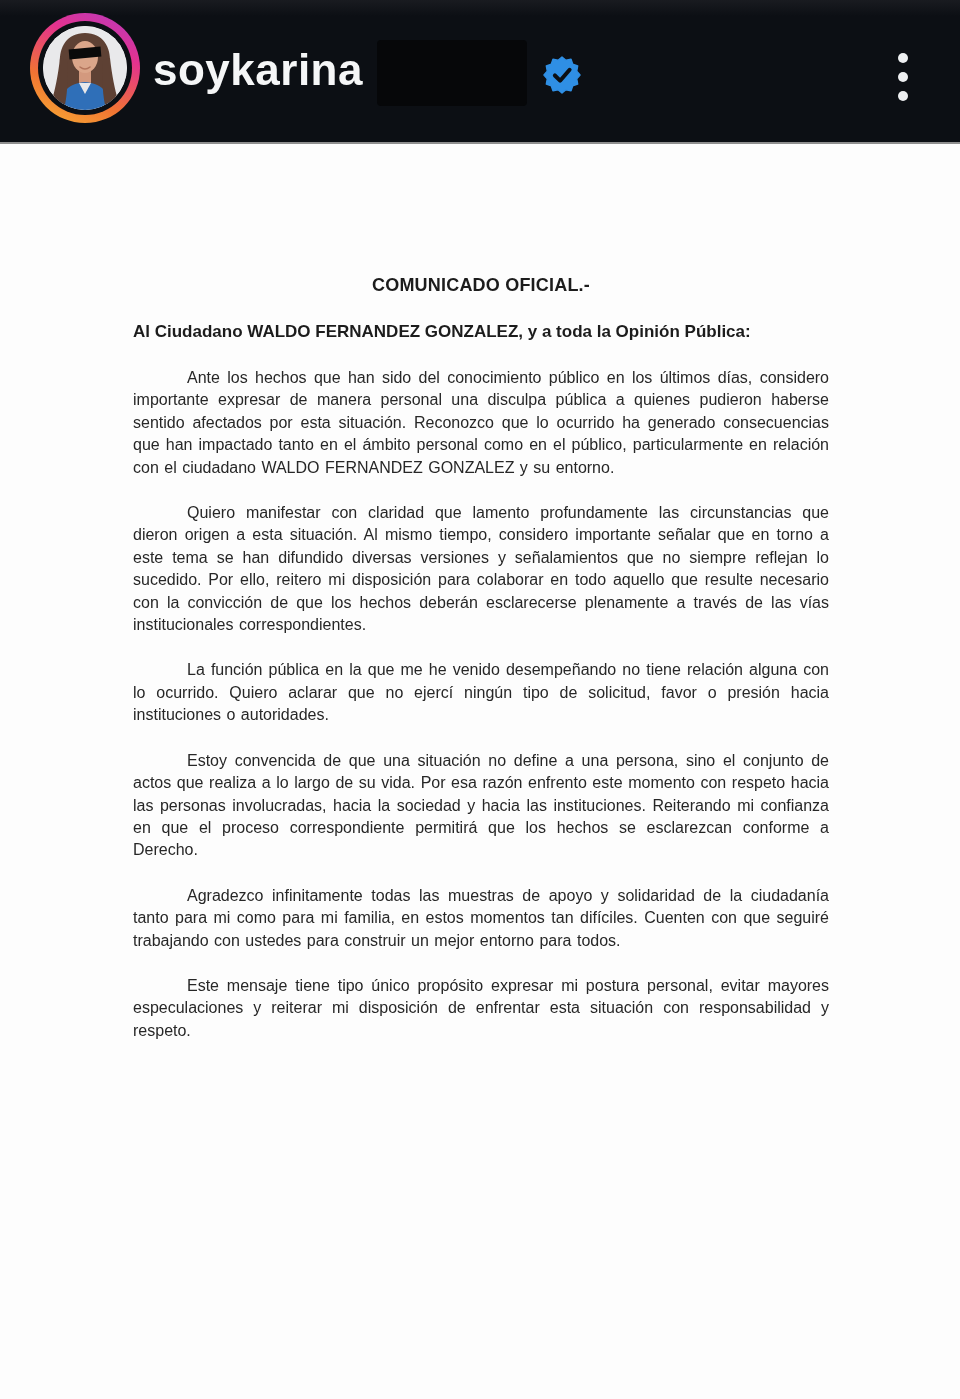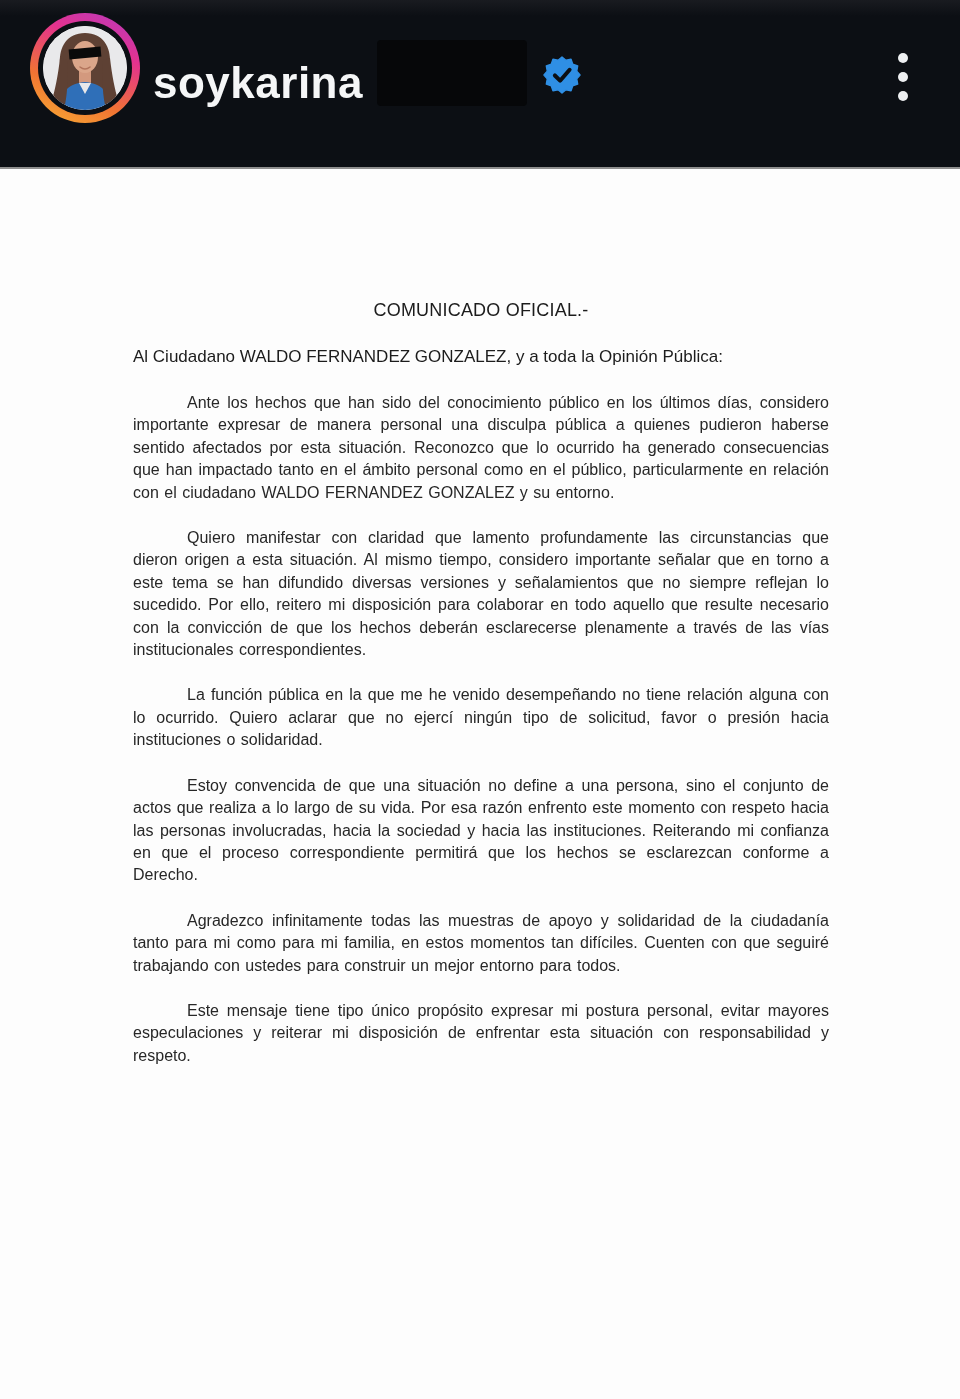--- a/index.html
+++ b/index.html
@@ -9,21 +9,21 @@
     height: 1399px;
     background: #fdfdfd;
     font-family: "Liberation Sans", sans-serif;
     overflow: hidden;
     position: relative;
   }
 
   
   .topbar {
     position: relative;
-    height: 169px;
+    height: 144px;
     background: linear-gradient(180deg, #191b20 0px, #0c0f14 16px);
     border-bottom: 2px solid #8f8f8f;
   }
   .avatar-ring {
     position: absolute;
     left: 30px; top: 13px;
     width: 110px; height: 110px;
     border-radius: 50%;
     background: linear-gradient(25deg, #f9b234 0%, #f07433 32%, #e4328e 68%, #b43bc4 100%);
     display: flex; align-items: center; justify-content: center;
@@ -84,29 +84,29 @@
 
   
   .paper {
     background: #fdfdfd;
     padding: 131px 131px 40px 133px;
     color: #272727;
   }
   .doc-title {
     margin: 0 0 26px 0;
     font-size: 18px;
-    font-weight: 400;
+    font-weight: 700;
     text-align: center;
     color: #1c1c1c;
     letter-spacing: 0.2px;
   }
   .doc-salutation {
     margin: 0 0 25px 0;
     font-size: 17px;
-    font-weight: 400;
+    font-weight: 700;
     text-align: left;
     color: #1c1c1c;
   }
   .doc-par {
     margin: 0 0 23px 0;
     font-size: 16px;
     line-height: 22.4px;
     text-align: justify;
     text-indent: 54px;
     word-spacing: 1px;
@@ -167,20 +167,20 @@
   </header>
 
   <main class="paper">
 
     <h1 class="doc-title">COMUNICADO OFICIAL.-</h1>
 
     <h2 class="doc-salutation">Al Ciudadano WALDO FERNANDEZ GONZALEZ, y a toda la Opinión Pública:</h2>
 
     <p class="doc-par">Ante los hechos que han sido del conocimiento público en los últimos días, considero importante expresar de manera personal una disculpa pública a quienes pudieron haberse sentido afectados por esta situación. Reconozco que lo ocurrido ha generado consecuencias que han impactado tanto en el ámbito personal como en el público, particularmente en relación con el ciudadano WALDO FERNANDEZ GONZALEZ y su entorno.</p>
     <p class="doc-par">Quiero manifestar con claridad que lamento profundamente las circunstancias que dieron origen a esta situación. Al mismo tiempo, considero importante señalar que en torno a este tema se han difundido diversas versiones y señalamientos que no siempre reflejan lo sucedido. Por ello, reitero mi disposición para colaborar en todo aquello que resulte necesario con la convicción de que los hechos deberán esclarecerse plenamente a través de las vías institucionales correspondientes.</p>
-    <p class="doc-par">La función pública en la que me he venido desempeñando no tiene relación alguna con lo ocurrido. Quiero aclarar que no ejercí ningún tipo de solicitud, favor o presión hacia instituciones o solidaridad.</p>
+    <p class="doc-par">La función pública en la que me he venido desempeñando no tiene relación alguna con lo ocurrido. Quiero aclarar que no ejercí ningún tipo de solicitud, favor o presión hacia instituciones o autoridades.</p>
     <p class="doc-par">Estoy convencida de que una situación no define a una persona, sino el conjunto de actos que realiza a lo largo de su vida. Por esa razón enfrento este momento con respeto hacia las personas involucradas, hacia la sociedad y hacia las instituciones. Reiterando mi confianza en que el proceso correspondiente permitirá que los hechos se esclarezcan conforme a Derecho.</p>
     <p class="doc-par">Agradezco infinitamente todas las muestras de apoyo y solidaridad de la ciudadanía tanto para mi como para mi familia, en estos momentos tan difíciles. Cuenten con que seguiré trabajando con ustedes para construir un mejor entorno para todos.</p>
     <p class="doc-par">Este mensaje tiene tipo único propósito expresar mi postura personal, evitar mayores especulaciones y reiterar mi disposición de enfrentar esta situación con responsabilidad y respeto.</p>
 
   </main>
 
 </div>
 
 </body></html>

